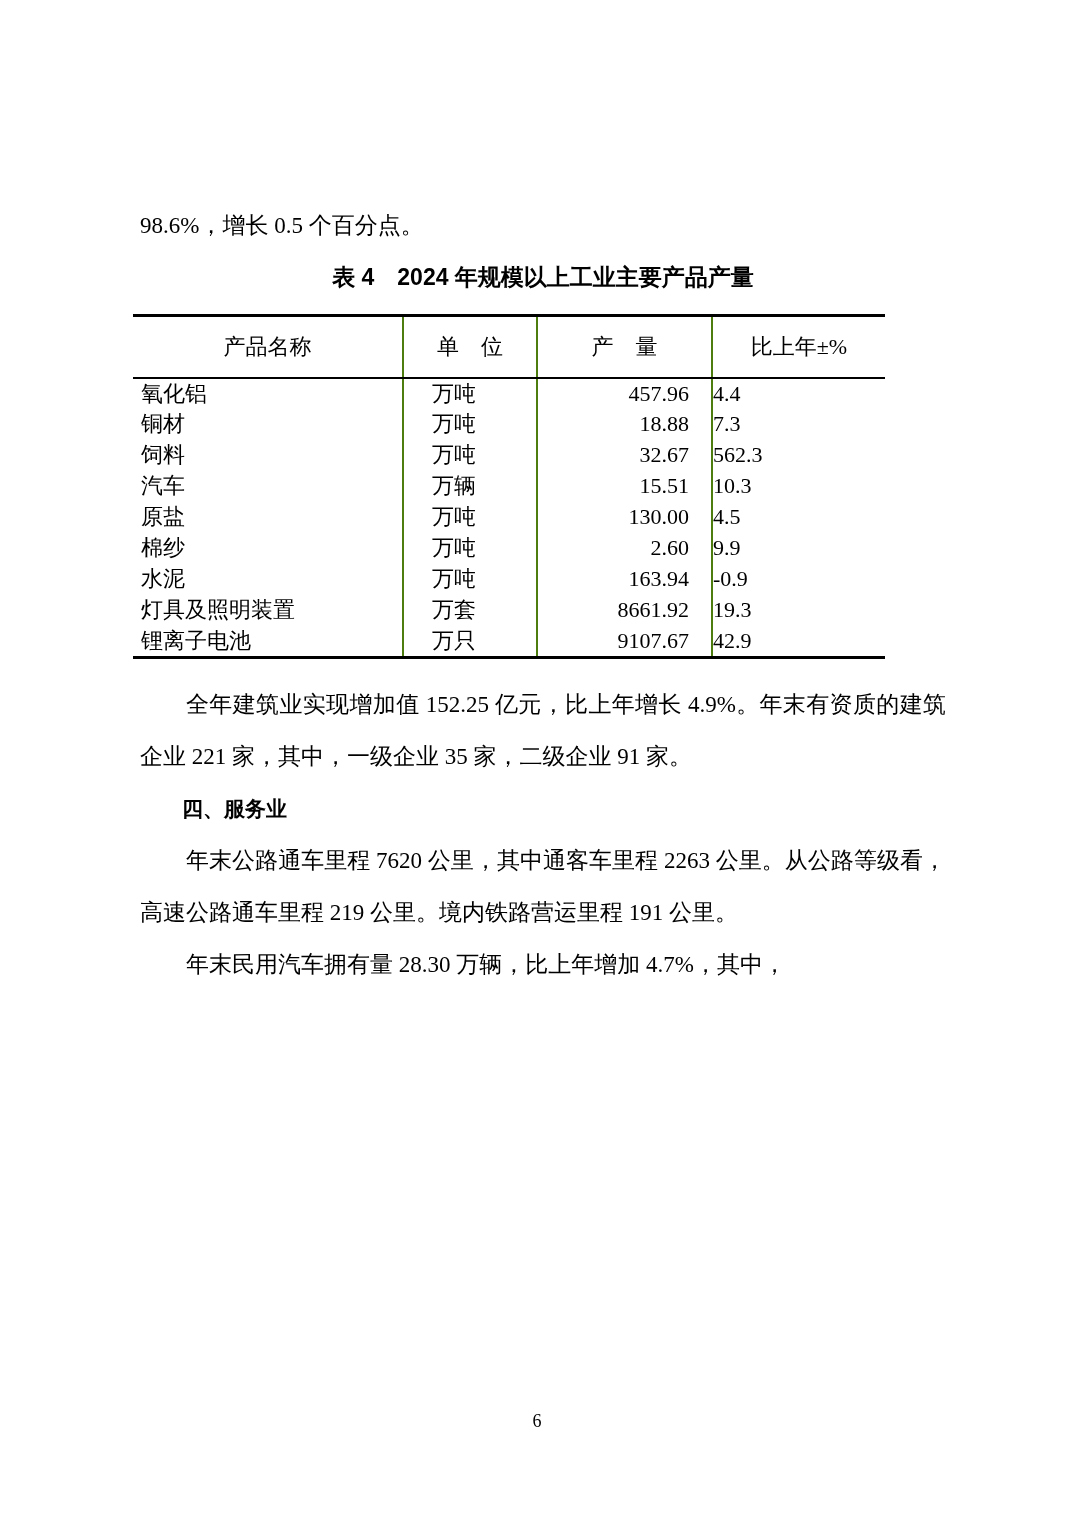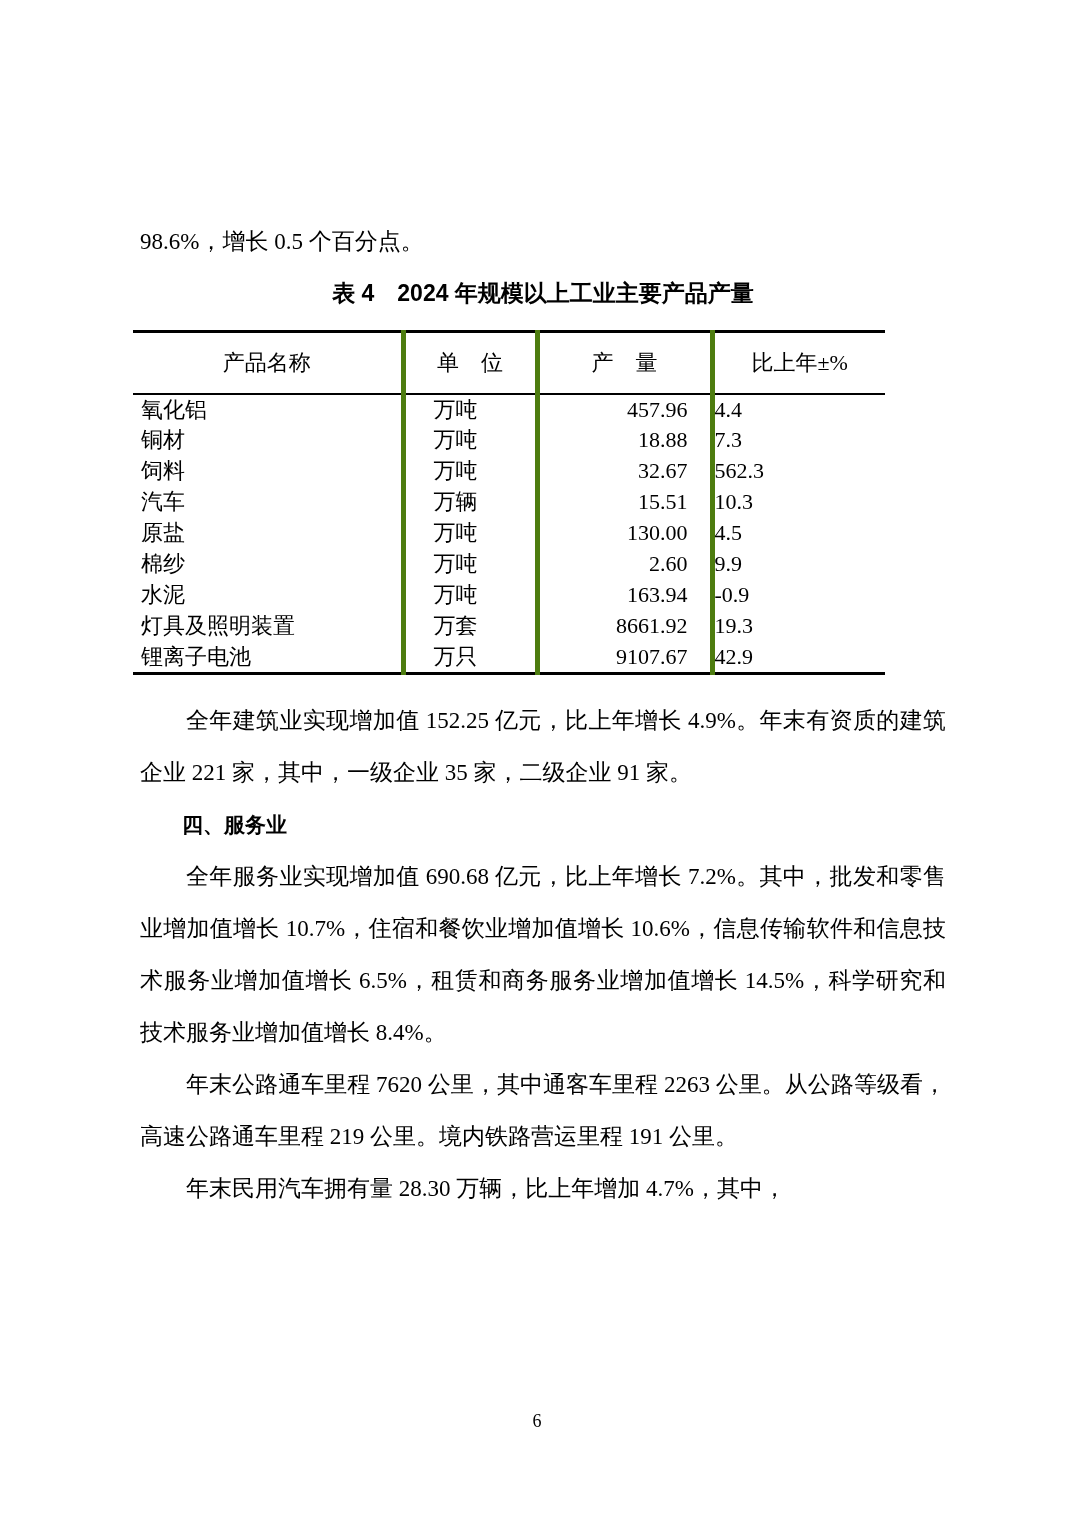--- a/index.html
+++ b/index.html
@@ -7,21 +7,21 @@
   body {
     width: 1074px;
     height: 1520px;
     position: relative;
     font-family: "Liberation Serif", "DejaVu Serif", serif;
     color: #000000;
     overflow: hidden;
   }
   .content {
     position: absolute;
-    top: 216px;
+    top: 200px;
     left: 140px;
     width: 806px;
   }
   .para {
     font-size: 23px;
     line-height: 52px;
     text-align: justify;
     text-indent: 2em;
   }
   .para.no-indent { text-indent: 0; }
@@ -48,21 +48,21 @@
     vertical-align: middle;
   }
   table.products thead th {
     border-bottom: 2px solid #000;
     height: 62px;
     text-align: center;
     font-size: 22px;
   }
   table.products th + th,
   table.products td + td {
-    border-left: 5px solid #4d7c0f;
+    border-left: 2px solid #4d7c0f;
   }
   table.products td { height: 31px; }
   .col0 { width: 270px; margin-left: 37px; }
   .col1 { width: 134px; }
   .col2 { width: 175px; }
   .col3 { width: 173px; }
   td.col0 { text-align: left;  padding-left: 8px; }
   td.col1 { text-align: left;  padding-left: 28px; }
   td.col2 { text-align: right; padding-right: 22px; }
   td.col3 { padding-right: 14px; }
@@ -157,21 +157,20 @@
             <td class="col2">9107.67</td>
             <td class="col3">42.9</td>
           </tr>
         </tbody>
     </table>
 
     <p class="para after-table">全年建筑业实现增加值 152.25 亿元，比上年增长 4.9%。年末有资质的建筑企业 221 家，其中，一级企业 35 家，二级企业 91 家。</p>
 
     <h2 class="section-heading">四、服务业</h2>
 
-    <p class="para">全年服务业实现增加值 690.68 亿元，比上年增长 7.2%。其中，批发和零售业增加值增长 10.7%，住宿和餐饮业增加值增长 10.6%，信息传输软件和信息技术服务业增加值增长 6.5%，租赁和商务服务业增加值增长 14.5%，科学研究和技术服务业增加值增长 8.4%。</p>
 
     <p class="para">年末公路通车里程 7620 公里，其中通客车里程 2263 公里。从公路等级看，高速公路通车里程 219 公里。境内铁路营运里程 191 公里。</p>
 
     <p class="para">年末民用汽车拥有量 28.30 万辆，比上年增加 4.7%，其中，</p>
 
   </div>
 
   <div class="page-number">6</div>
 </div>
 

